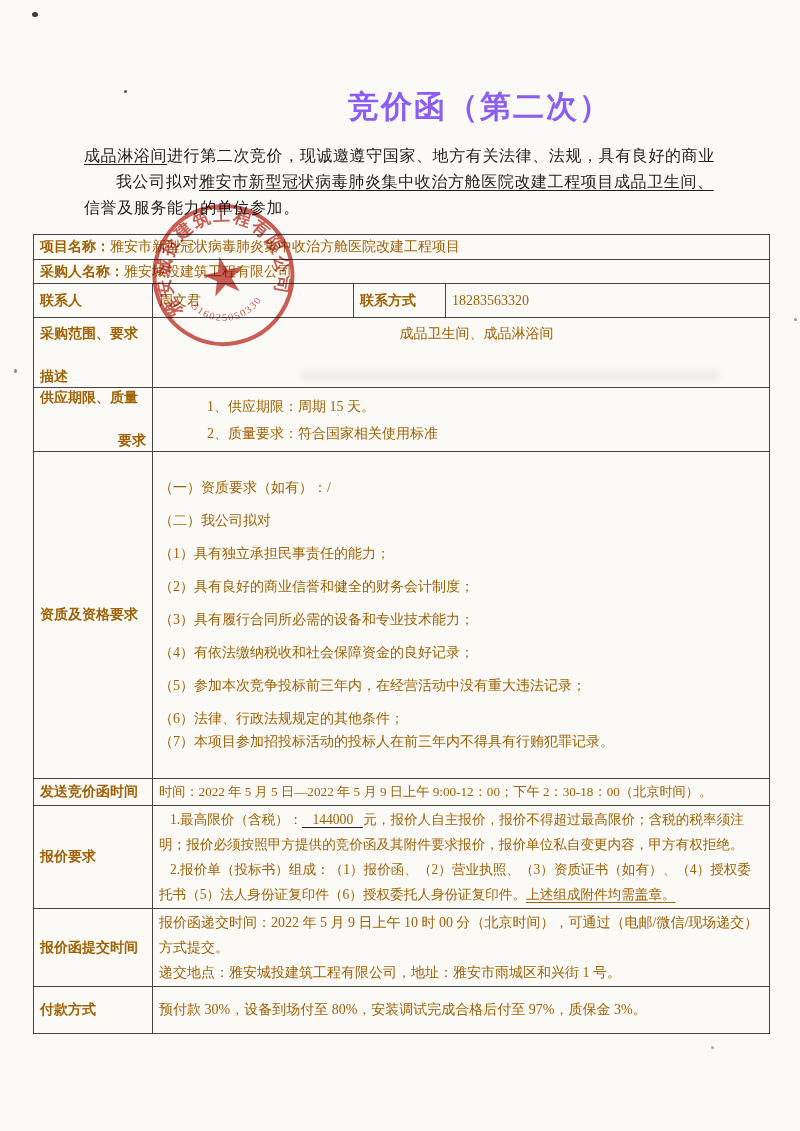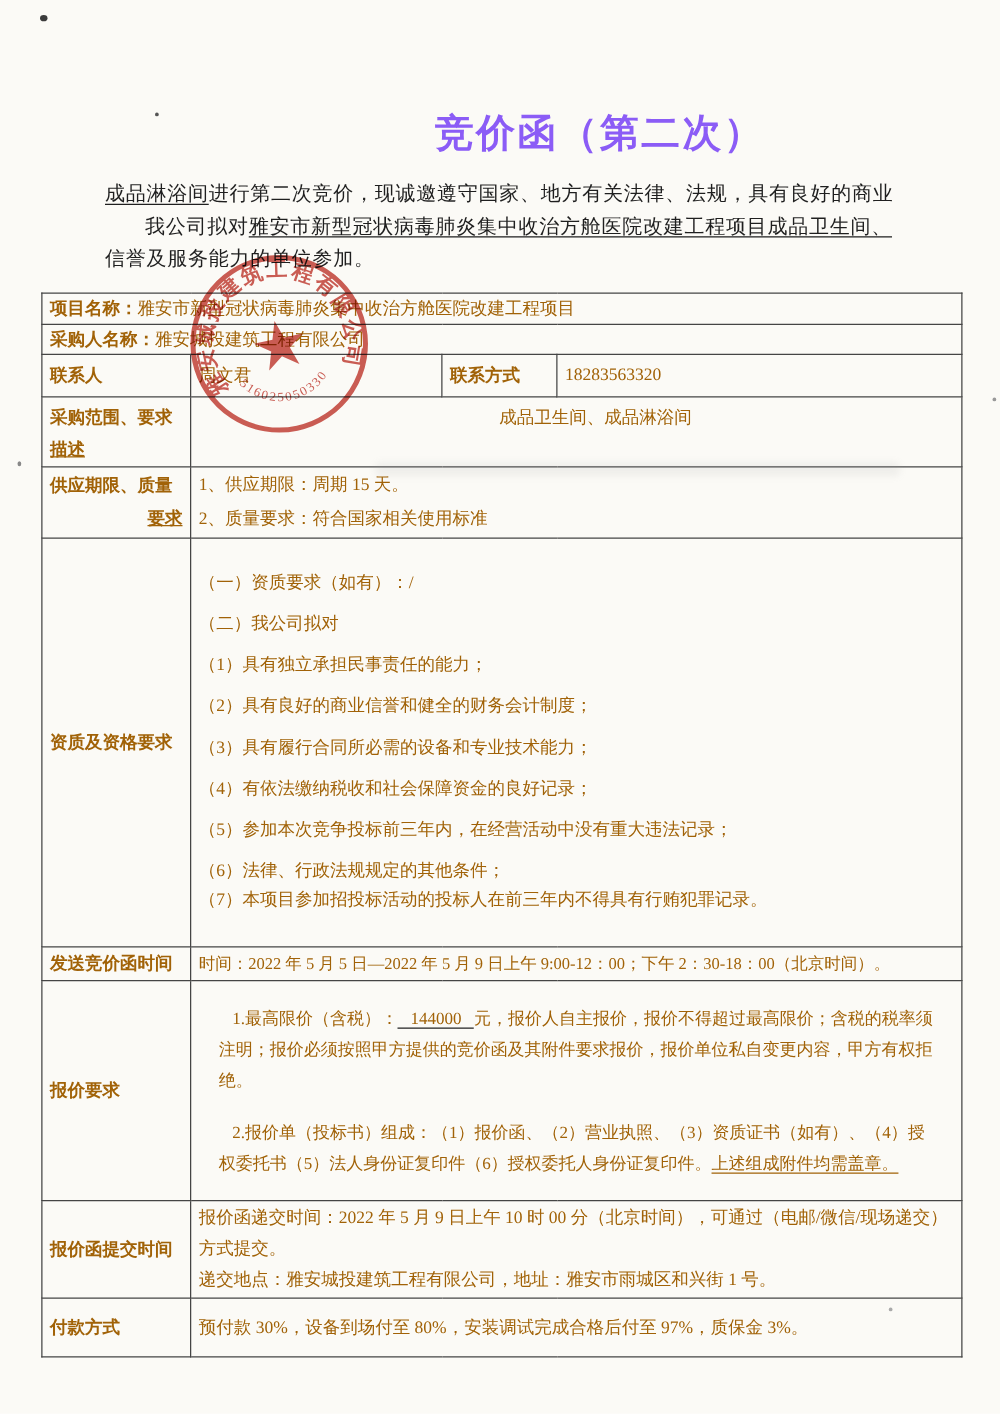--- a/index.html
+++ b/index.html
@@ -30,31 +30,31 @@
     border-collapse:collapse;table-layout:fixed;
     font-size:14px;color:#a16207;
   }
   table.bid td{border:1px solid #454545;padding:1px 6px;vertical-align:middle;overflow:hidden;}
   td.lab{font-weight:700;padding-left:7px;}
   tr.r1{height:25px;} tr.r2{height:24px;} tr.r3{height:34px;}
   tr.r4{height:56px;} tr.r5{height:56px;} tr.r6{height:327px;}
   tr.r7{height:27px;} tr.r8{height:102px;} tr.r9{height:70px;} tr.r10{height:47px;}
   .inline-lab{font-weight:700;}
   tr.r4 td{vertical-align:top;padding-top:7px;}
-  .lab2{display:block;margin-top:8px;text-decoration:underline;}
+  .lab2{display:block;margin-top:25px;}
   .lab2.center{text-align:right;}
   .scope-val{text-indent:2.2em;text-align:center;}
-  .supply-line{line-height:27px;}
+  .supply-line{line-height:27px;margin-left:48px;}
   .qual-cell{vertical-align:top;padding:38px 10px 6px 22px;}
   .qual-item{line-height:20px;margin:0 0 13px 0;}
   .qual-item.tight{margin-bottom:3px;}
   .qual-item.last{margin-bottom:0;}
   tr.r7 td.val{font-size:13.2px;white-space:nowrap;letter-spacing:0;}
   .quote-cell{vertical-align:top;padding:2px 6px 2px 8px;line-height:25px;font-size:13.6px;}
-  .quote-cell p{margin:16px;text-indent:0.8em;}
+  .quote-cell p{margin:0;text-indent:0.8em;}
   .blank{border-bottom:1px solid #222;padding:0 10px;}
   .submit-cell{vertical-align:top;padding-top:3px;line-height:25px;}
   .pay-cell{vertical-align:top;padding-top:5px;}
 
   
   .seal{
     position:absolute;left:146px;top:202px;width:156px;height:152px;
     transform:rotate(-12deg);
     mix-blend-mode:multiply;opacity:.82;
     pointer-events:none;

